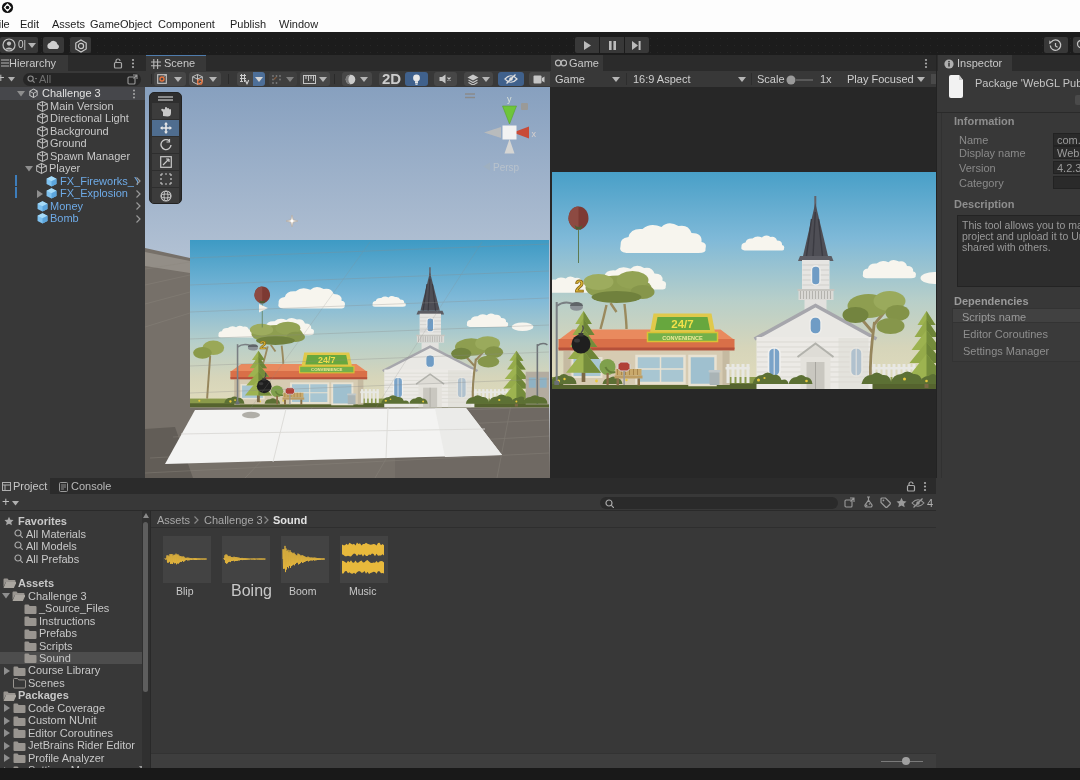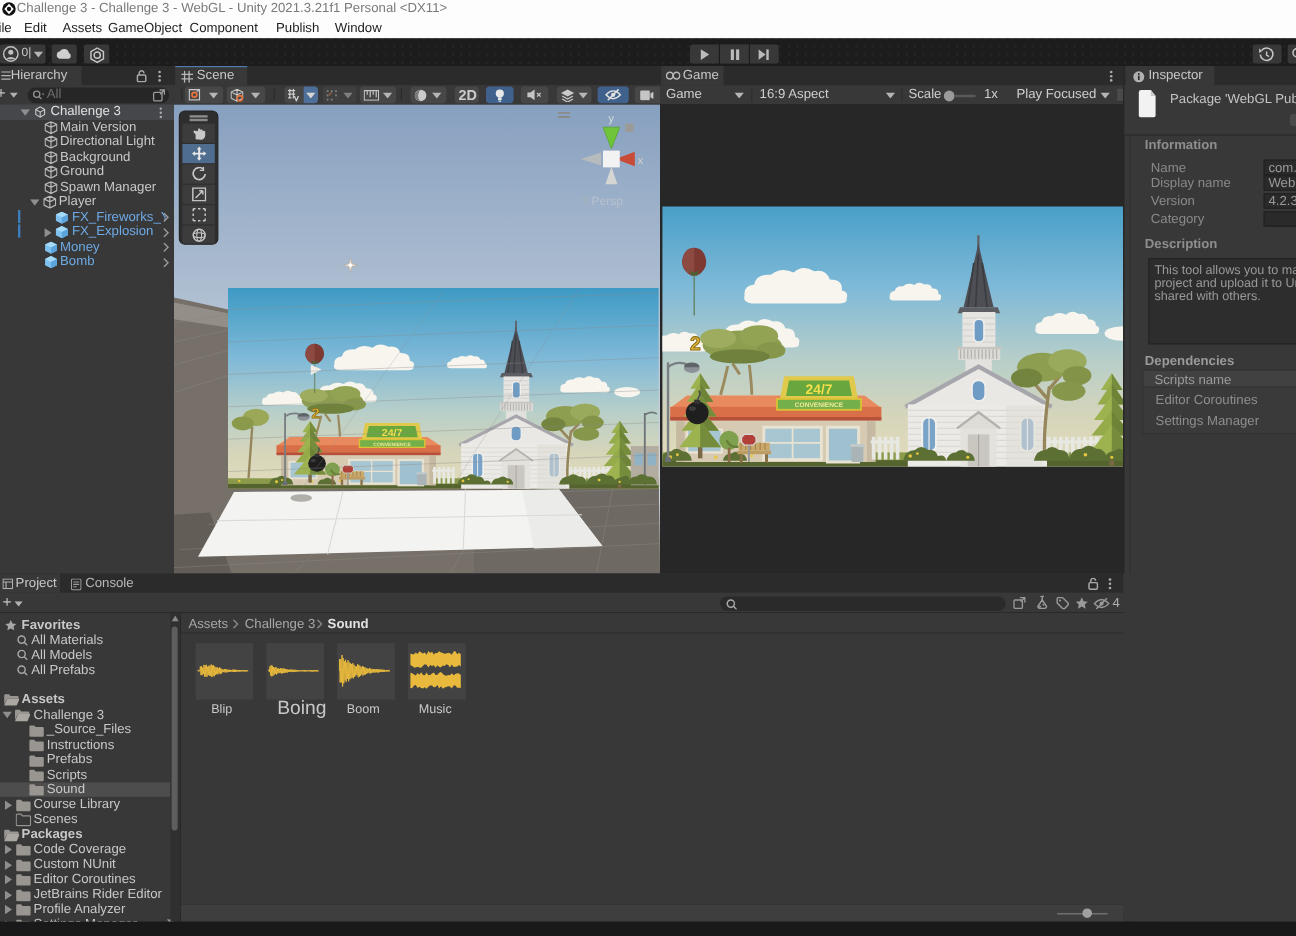--- a/index.html
+++ b/index.html
@@ -33,21 +33,20 @@
   </defs>
 </svg>
 <div class="abs" style="left:0;top:0;width:1080px;height:780px;background:#383838;">
 
 <div class="abs" style="left:0;top:0;width:1080px;height:15px;background:#fdfdfd;">
   <svg class="abs" style="left:1px;top:1px;" width="13" height="13" viewBox="0 0 13 13">
     <circle cx="6.5" cy="6.5" r="5.6" fill="#111"></circle>
     <path d="M6.5 2.2 L10.4 6.5 L6.5 10.8 L2.6 6.5 Z" fill="#fff"></path>
     <circle cx="6.5" cy="6.5" r="1.8" fill="#111"></circle>
   </svg>
-  <div class="txt" style="left:14px;top:1px;color:#7a7a7a;font-size:11px;">Challenge 3 - Challenge 3 - WebGL - Unity 2021.3.21f1 Personal &lt;DX11&gt;</div>
 </div>
 
 <div class="abs" style="left:0;top:15px;width:1080px;height:17px;background:#fdfdfd;">
   <div class="txt" style="left:-8px;top:3px;color:#1d1d1d;">File</div>
   <div class="txt" style="left:20px;top:3px;color:#1d1d1d;">Edit</div>
   <div class="txt" style="left:52px;top:3px;color:#1d1d1d;">Assets</div>
   <div class="txt" style="left:90px;top:3px;color:#1d1d1d;">GameObject</div>
   <div class="txt" style="left:158px;top:3px;color:#1d1d1d;">Component</div>
   <div class="txt" style="left:230px;top:3px;color:#1d1d1d;">Publish</div>
   <div class="txt" style="left:279px;top:3px;color:#1d1d1d;">Window</div>
@@ -302,21 +301,21 @@
     <div class="abs" style="left:197px;top:1px;width:30px;height:14px;background:#474747;border-radius:3px;">
       <svg class="abs" style="left:3px;top:1.5px;" width="11" height="11" viewBox="0 0 11 11">
         <circle cx="5.5" cy="5.5" r="4.8" fill="#cccccc"></circle>
         <path d="M5.5 0.7 A4.8 4.8 0 0 0 5.5 10.3 A6.5 6.5 0 0 1 5.5 0.7" fill="#7a7a7a"></path>
       </svg>
       <svg class="abs" style="left:18px;top:5px;" width="8" height="5" viewBox="0 0 8 5">
             <path d="M0 0 L8 0 L4 5 Z" fill="#b5b5b5"></path>
           </svg>
     </div>
     <div class="abs" style="left:234px;top:1px;width:20px;height:14px;background:#474747;border-radius:3px;">
-      <div class="txt" style="left:3px;top:1px;font-size:12px;font-weight:bold;color:#cccccc;">2D</div>
+      <div class="txt" style="left:3px;top:1px;font-size:15px;font-weight:bold;color:#cccccc;">2D</div>
     </div>
     <div class="abs" style="left:260px;top:1px;width:23px;height:14px;background:#40618c;border-radius:3px;">
       <svg class="abs" style="left:7px;top:1.5px;" width="9" height="12" viewBox="0 0 9 12">
         <circle cx="4.5" cy="4" r="3.4" fill="#e8e8e8"></circle>
         <rect x="3" y="7.2" width="3" height="2.2" fill="#e8e8e8"></rect>
         <rect x="3.4" y="9.8" width="2.2" height="1" fill="#e8e8e8"></rect>
       </svg>
     </div>
     <div class="abs" style="left:289px;top:1px;width:23px;height:14px;background:#474747;border-radius:3px;">
       <svg class="abs" style="left:5px;top:2px;" width="13" height="10" viewBox="0 0 13 10">

